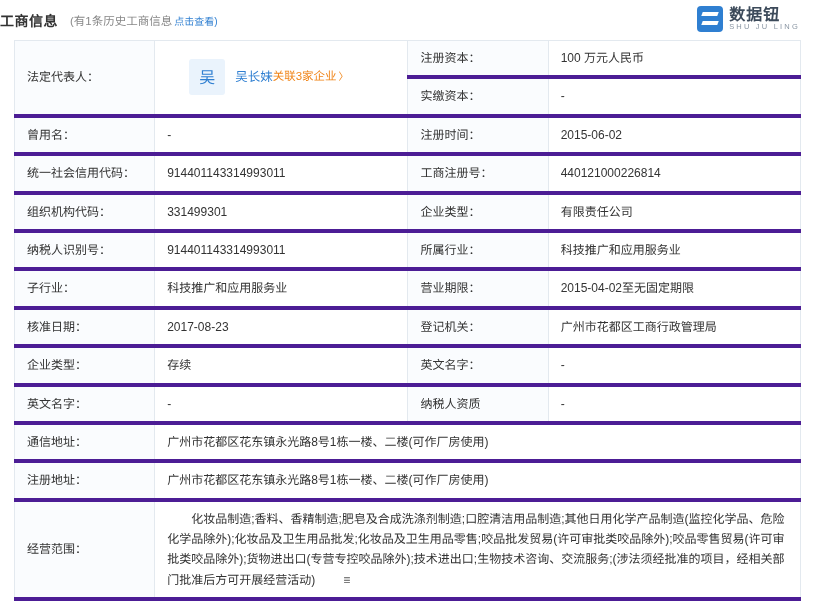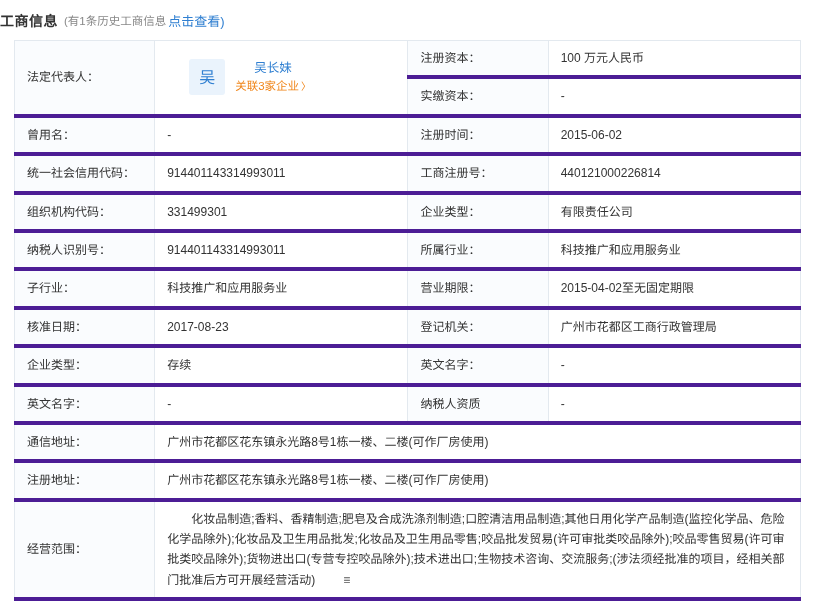--- a/index.html
+++ b/index.html
@@ -32,24 +32,24 @@
   }
   .header-title {
     font-size: 14px;
     font-weight: bold;
     color: #333333;
     letter-spacing: 0.5px;
   }
   .header-sub {
     font-size: 11.5px;
     color: #888888;
-    margin-left: 6px;
+    margin-left: 12px;
   }
   .header-link {
-    font-size: 13px;
+    font-size: 10px;
     color: #2f7fd1;
     cursor: pointer;
     margin-left: 2px;
   }
   .logo {
     position: absolute;
     right: 14px;
     top: 6px;
     display: flex;
     align-items: center;
@@ -148,21 +148,21 @@
     color: #2f7fd1;
     font-size: 16px;
     display: flex;
     align-items: center;
     justify-content: center;
     margin-right: 10px;
     flex: none;
   }
   .rep-texts {
     display: flex;
-    flex-direction: column;
+    flex-direction: row;
     justify-content: center;
     line-height: 1.5;
     text-align: center;
   }
   .rep-name {
     color: #2f7fd1;
     font-size: 12.5px;
     cursor: pointer;
   }
   .rep-link {
@@ -191,20 +191,27 @@
 </head>
 <body>
 
 <div class="page">
 
   <div class="header">
     <span class="header-title">工商信息</span>
     <span class="header-sub">(有1条历史工商信息</span>
     <span class="header-link">点击查看)</span>
 
+    <div class="logo">
+      <div class="logo-mark"></div>
+      <div class="logo-text">
+        <div class="logo-cn">数据钮</div>
+        <div class="logo-en">SHU JU LING</div>
+      </div>
+    </div>
   </div>
 
   <table class="info">
     <colgroup>
       <col class="col-l1">
         <col class="col-v1">
         <col class="col-l2">
         <col class="col-v2">
     </colgroup>
     <tbody>

